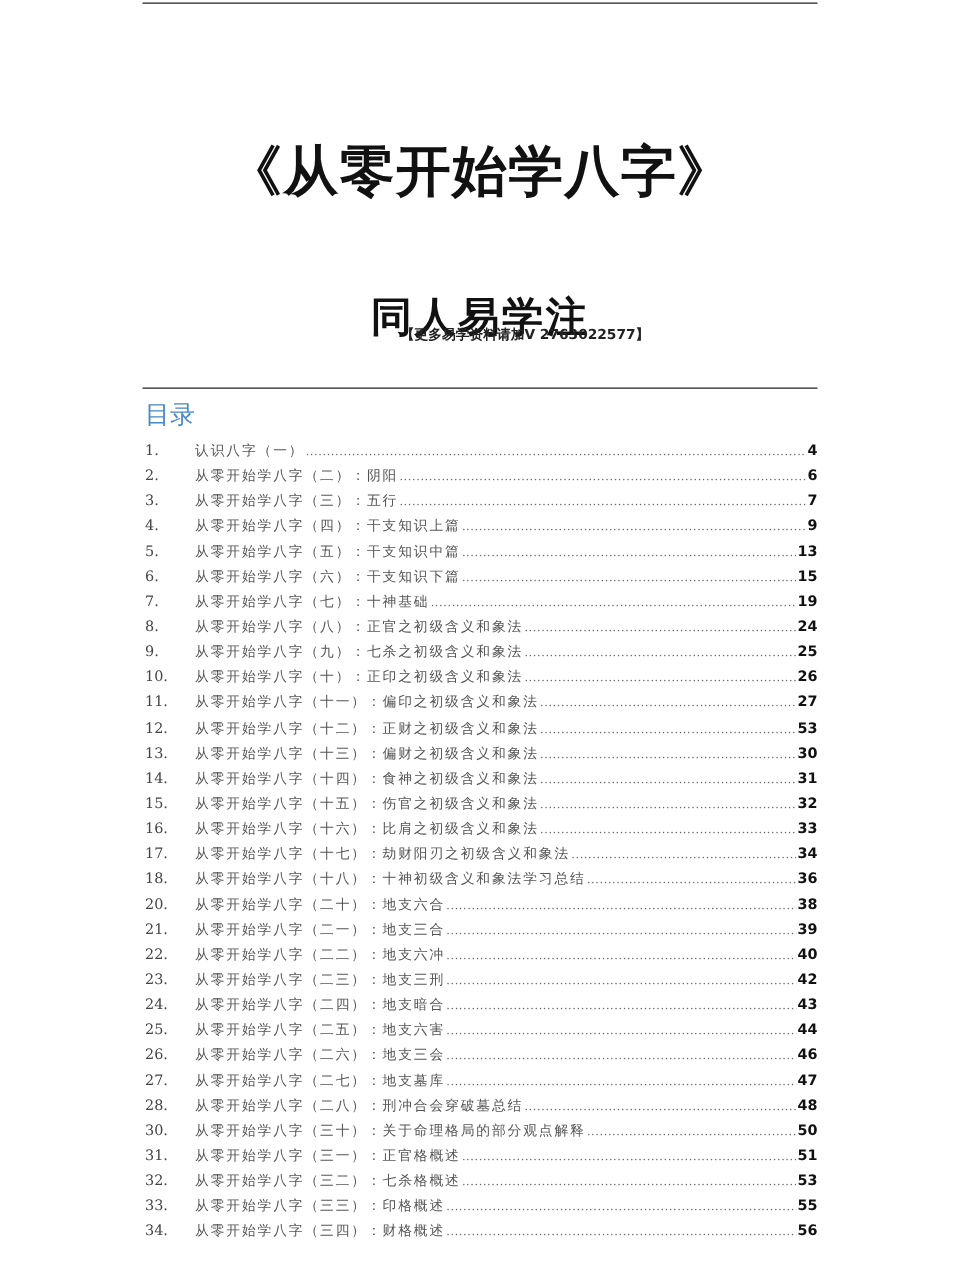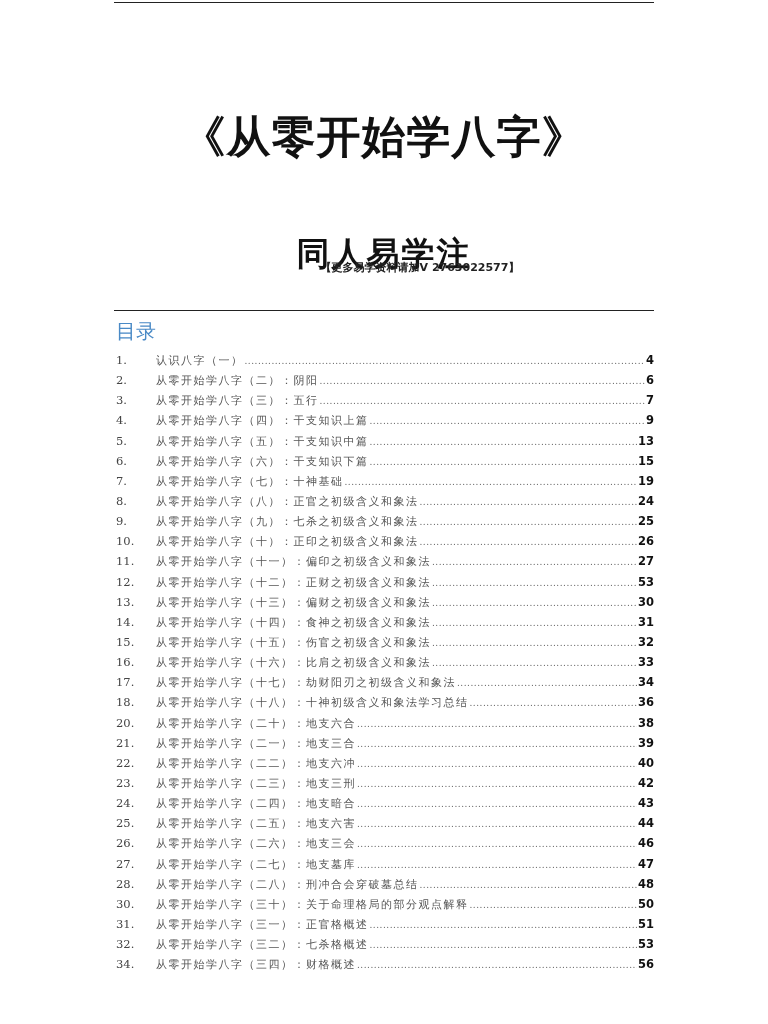--- a/index.html
+++ b/index.html
@@ -204,19 +204,25 @@
     <span class="toc-dots"></span>
     <span class="toc-page">51</span>
   </li>
       <li class="toc-row">
     <span class="toc-num">32.</span>
     <span class="toc-text">从零开始学八字（三二）：七杀格概述</span>
     <span class="toc-dots"></span>
     <span class="toc-page">53</span>
   </li>
       <li class="toc-row">
+    <span class="toc-num">33.</span>
+    <span class="toc-text">从零开始学八字（三三）：印格概述</span>
+    <span class="toc-dots"></span>
+    <span class="toc-page">55</span>
+  </li>
+      <li class="toc-row">
     <span class="toc-num">34.</span>
     <span class="toc-text">从零开始学八字（三四）：财格概述</span>
     <span class="toc-dots"></span>
     <span class="toc-page">56</span>
   </li>
     </ul>
 </div>
 
 </body></html>

